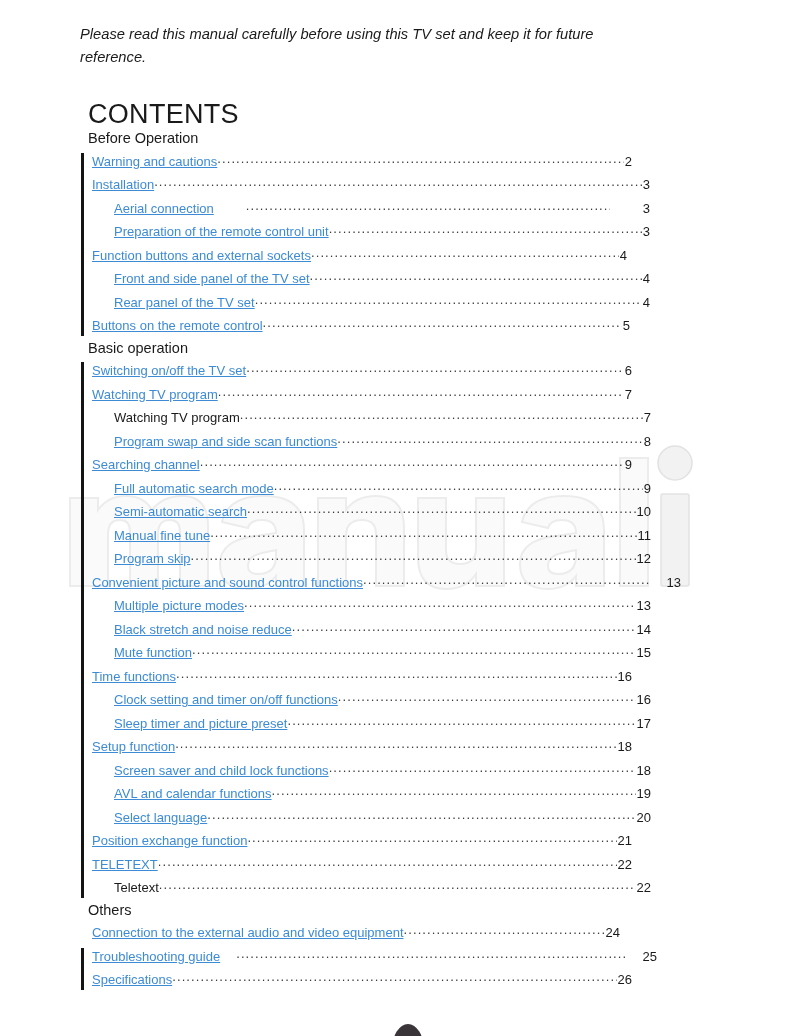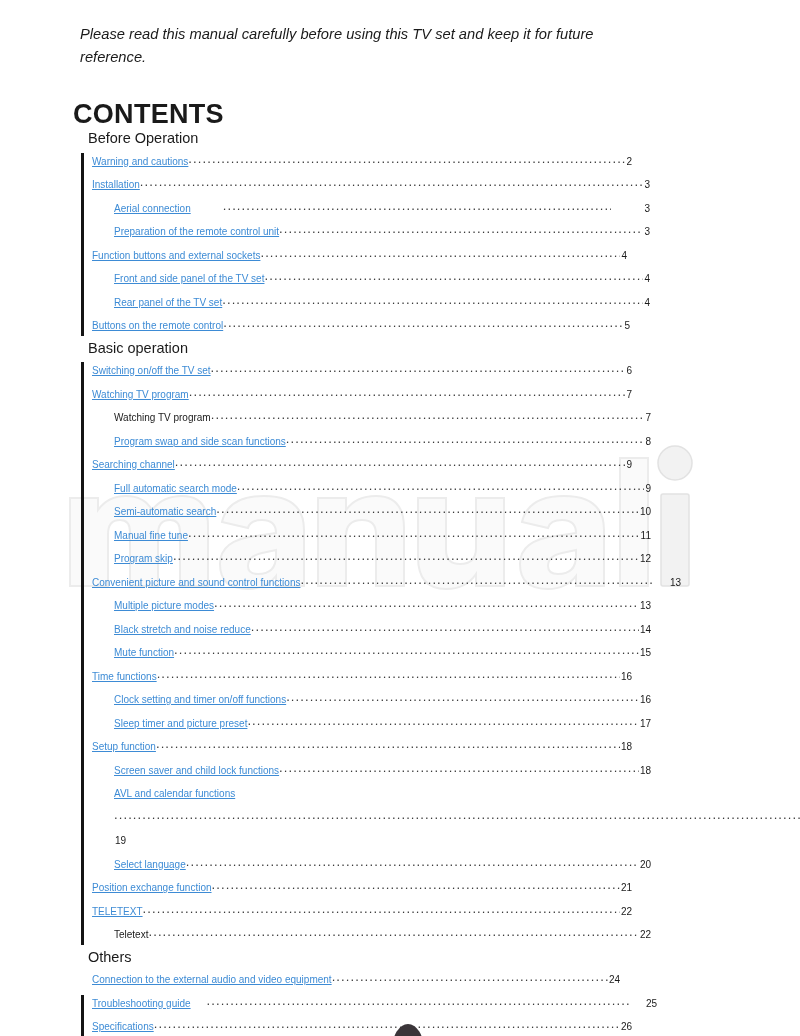--- a/index.html
+++ b/index.html
@@ -42,26 +42,26 @@
     top: 23px;
     width: 558px;
     font-style: italic;
     font-size: 14.7px;
     line-height: 23px;
     color: #1a1a1a;
   }
 
   .contents-title {
     position: absolute;
-    left: 73px;
+    left: 88px;
     top: 99px;
     font-size: 27px;
     letter-spacing: 0.3px;
     color: #1a1a1a;
-    font-weight: 700;
+    font-weight: 400;
   }
 
   .toc {
     position: absolute;
     left: 80px;
     top: 128px;
     width: 640px;
   }
 
   .section-head {
@@ -79,22 +79,22 @@
     position: absolute;
     left: 1px;
     top: 3px;
     bottom: 2px;
     width: 3px;
     background: #141414;
   }
 
   .row {
     display: flex;
-    align-items: flex-start;
-    font-size: 10px;
+    align-items: center;
+    font-size: 13px;
     line-height: 23.5px;
     white-space: nowrap;
   }
   .row .label {
     flex: 0 0 auto;
     color: #3d8bd5;
     text-decoration: underline;
     text-underline-offset: 1px;
   }
   .row.plain .label {
@@ -303,21 +303,21 @@
         <div class="row lvl1" style="width: 540px;">
           <span class="label">Setup function </span>
           <span class="dots"></span>
           <span class="pageno">18</span>
         </div>
         <div class="row lvl2" style="width: 537px;">
           <span class="label">Screen saver and child lock functions</span>
           <span class="dots"></span>
           <span class="pageno">18</span>
         </div>
-        <div class="row lvl2" style="width: 537px; flex-direction: column;">
+        <div class="row lvl2" style="width: 537px;">
           <span class="label">AVL and calendar functions</span>
           <span class="dots"></span>
           <span class="pageno">19</span>
         </div>
         <div class="row lvl2" style="width: 537px;">
           <span class="label">Select language</span>
           <span class="dots"></span>
           <span class="pageno">20</span>
         </div>
         <div class="row lvl1" style="width: 540px;">

